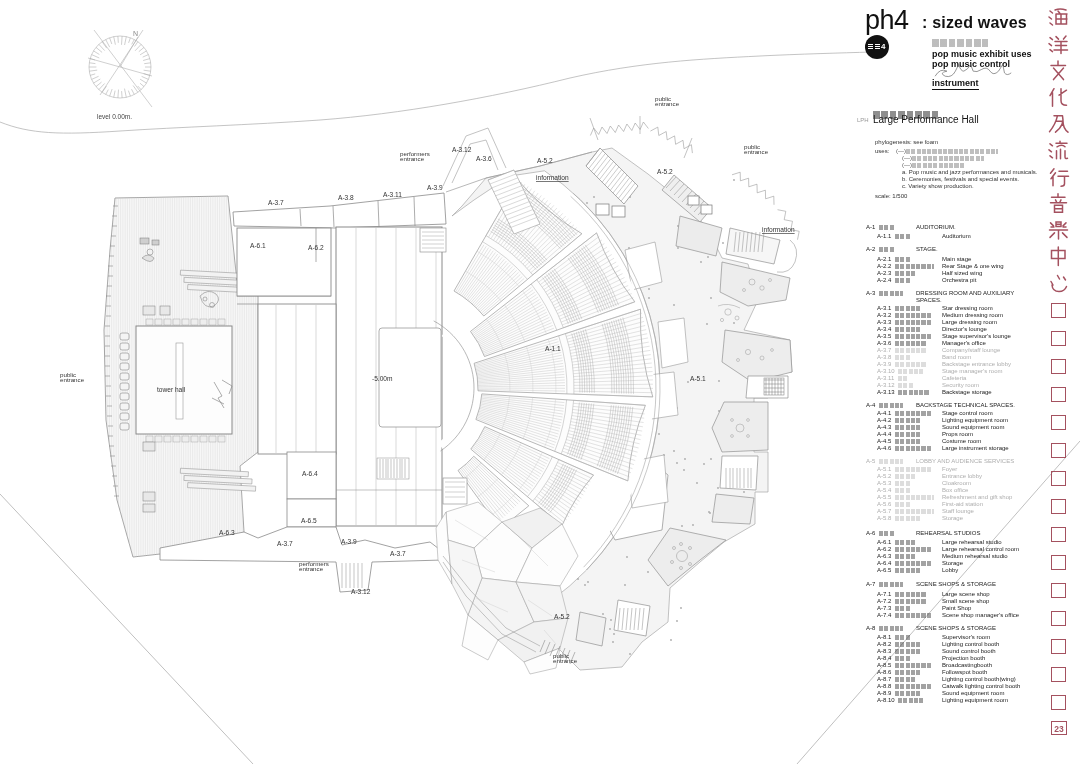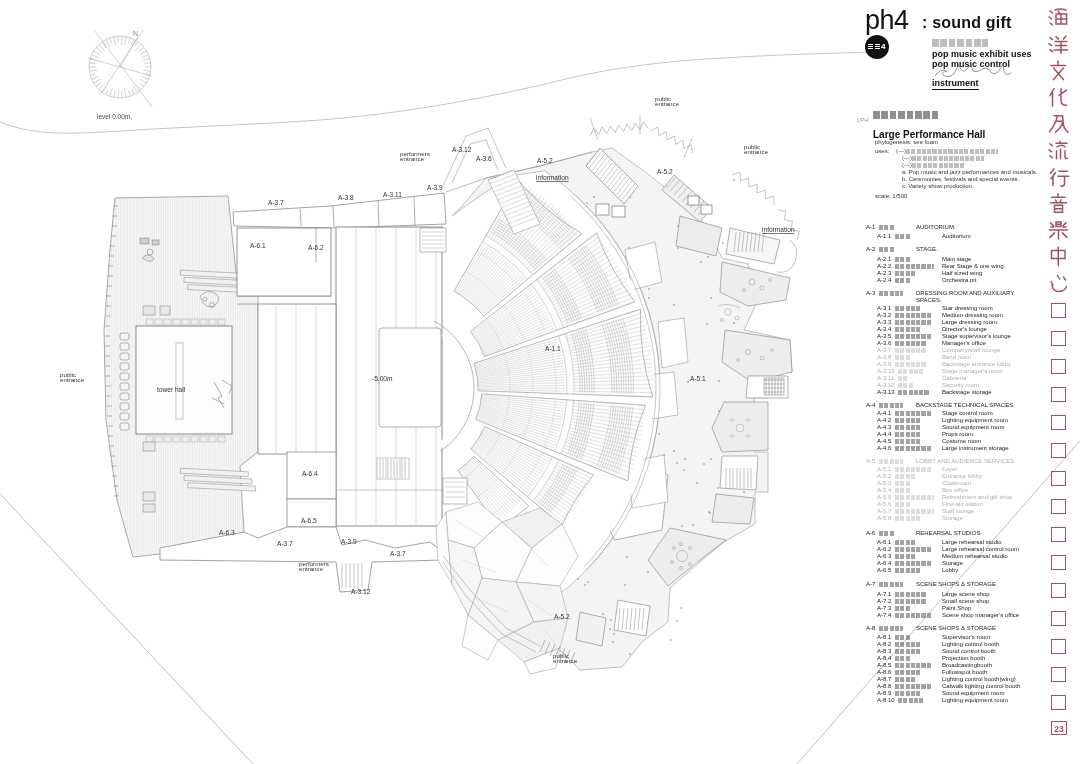--- a/index.html
+++ b/index.html
@@ -1043,36 +1043,36 @@
 <div style="font-size:27px;font-weight:normal;letter-spacing:-0.5px;color:#111;line-height:24px">ph4</div>
 
 <div style="margin-top:3px;width:24px;height:24px;background:#111;border-radius:50%;position:relative">
 <span style="position:absolute;left:3px;top:9px;width:5px;height:5px;background:repeating-linear-gradient(0deg,#fff 0 1px,transparent 1px 2.2px)"></span>
 <span style="position:absolute;left:9.5px;top:9px;width:5px;height:5px;background:repeating-linear-gradient(0deg,#fff 0 1px,transparent 1px 2.2px)"></span>
 <span style="position:absolute;left:16px;top:7px;color:#fff;font-size:8px;font-weight:bold">4</span>
 </div>
 </div>
 
 <div class="abs" style="left:922px;top:15px;width:150px;font-weight:bold;color:#111;line-height:15px">
-<div style="font-size:16px;letter-spacing:0.2px">: sound gift</div>
+<div style="font-size:16px;letter-spacing:0.2px">: sized waves</div>
 <div style="margin-top:3px;margin-left:10px;color:#888"><span class="zh2" style="width:56px"></span></div>
 <div style="font-size:9px;margin-left:10px;margin-top:2px;line-height:9.5px">pop music exhibit uses</div>
 <div style="font-size:9px;margin-left:10px;line-height:9.5px">pop music control</div>
 </div>
 
 <svg class="abs" style="left:928px;top:61px" width="92" height="22" viewBox="0 0 100 26">
 <path d="M4,18 q6,-10 14,-6 q-10,2 -2,6 q8,2 12,-6 l4,-8 q2,8 6,8 q5,-2 8,-8 l3,8 q4,2 10,-2 q6,-4 10,2 q4,6 10,0 l5,-8 l2,10 q3,4 8,0" fill="none" stroke="#666" stroke-width="0.8"></path>
 </svg>
 
 <div class="abs" style="left:932px;top:78px;font-size:9px;font-weight:bold;color:#111;border-bottom:1.5px solid #111;padding-bottom:1px">instrument</div>
 
 <div class="abs" style="left:857px;top:117px;font-size:6px;color:#999">LPH</div>
 <div class="abs" style="left:873px;top:104px">
 <div style="color:#333;height:9px"><span class="zh2" style="width:66px;height:8.5px"></span></div>
-<div style="font-size:10px;font-weight:bold;color:#111;margin-top:16px">Large Performance Hall</div>
+<div style="font-size:10px;font-weight:normal;color:#111;margin-top:1px">Large Performance Hall</div>
 </div>
 
 <div class="abs" style="left:875px;top:139px;font-size:6px;line-height:7px;color:#333">
 <div>phylogenesis: see foam</div>
 <div style="margin-top:2px">uses:&nbsp;&nbsp;&nbsp;&nbsp;<span style="color:#555">(—)</span><span class="zh" style="width:92px;height:5.5px;color:#666"></span></div>
 <div style="margin-left:27px"><span style="color:#555">(—)</span><span class="zh" style="width:72px;height:5.5px;color:#666"></span></div>
 <div style="margin-left:27px"><span style="color:#555">(—)</span><span class="zh" style="width:52px;height:5.5px;color:#666"></span></div>
 <div style="margin-left:27px">a. Pop music and jazz performances and musicals.</div>
 <div style="margin-left:27px">b. Ceremonies, festivals and special events.</div>
 <div style="margin-left:27px">c. Variety show production.</div>

